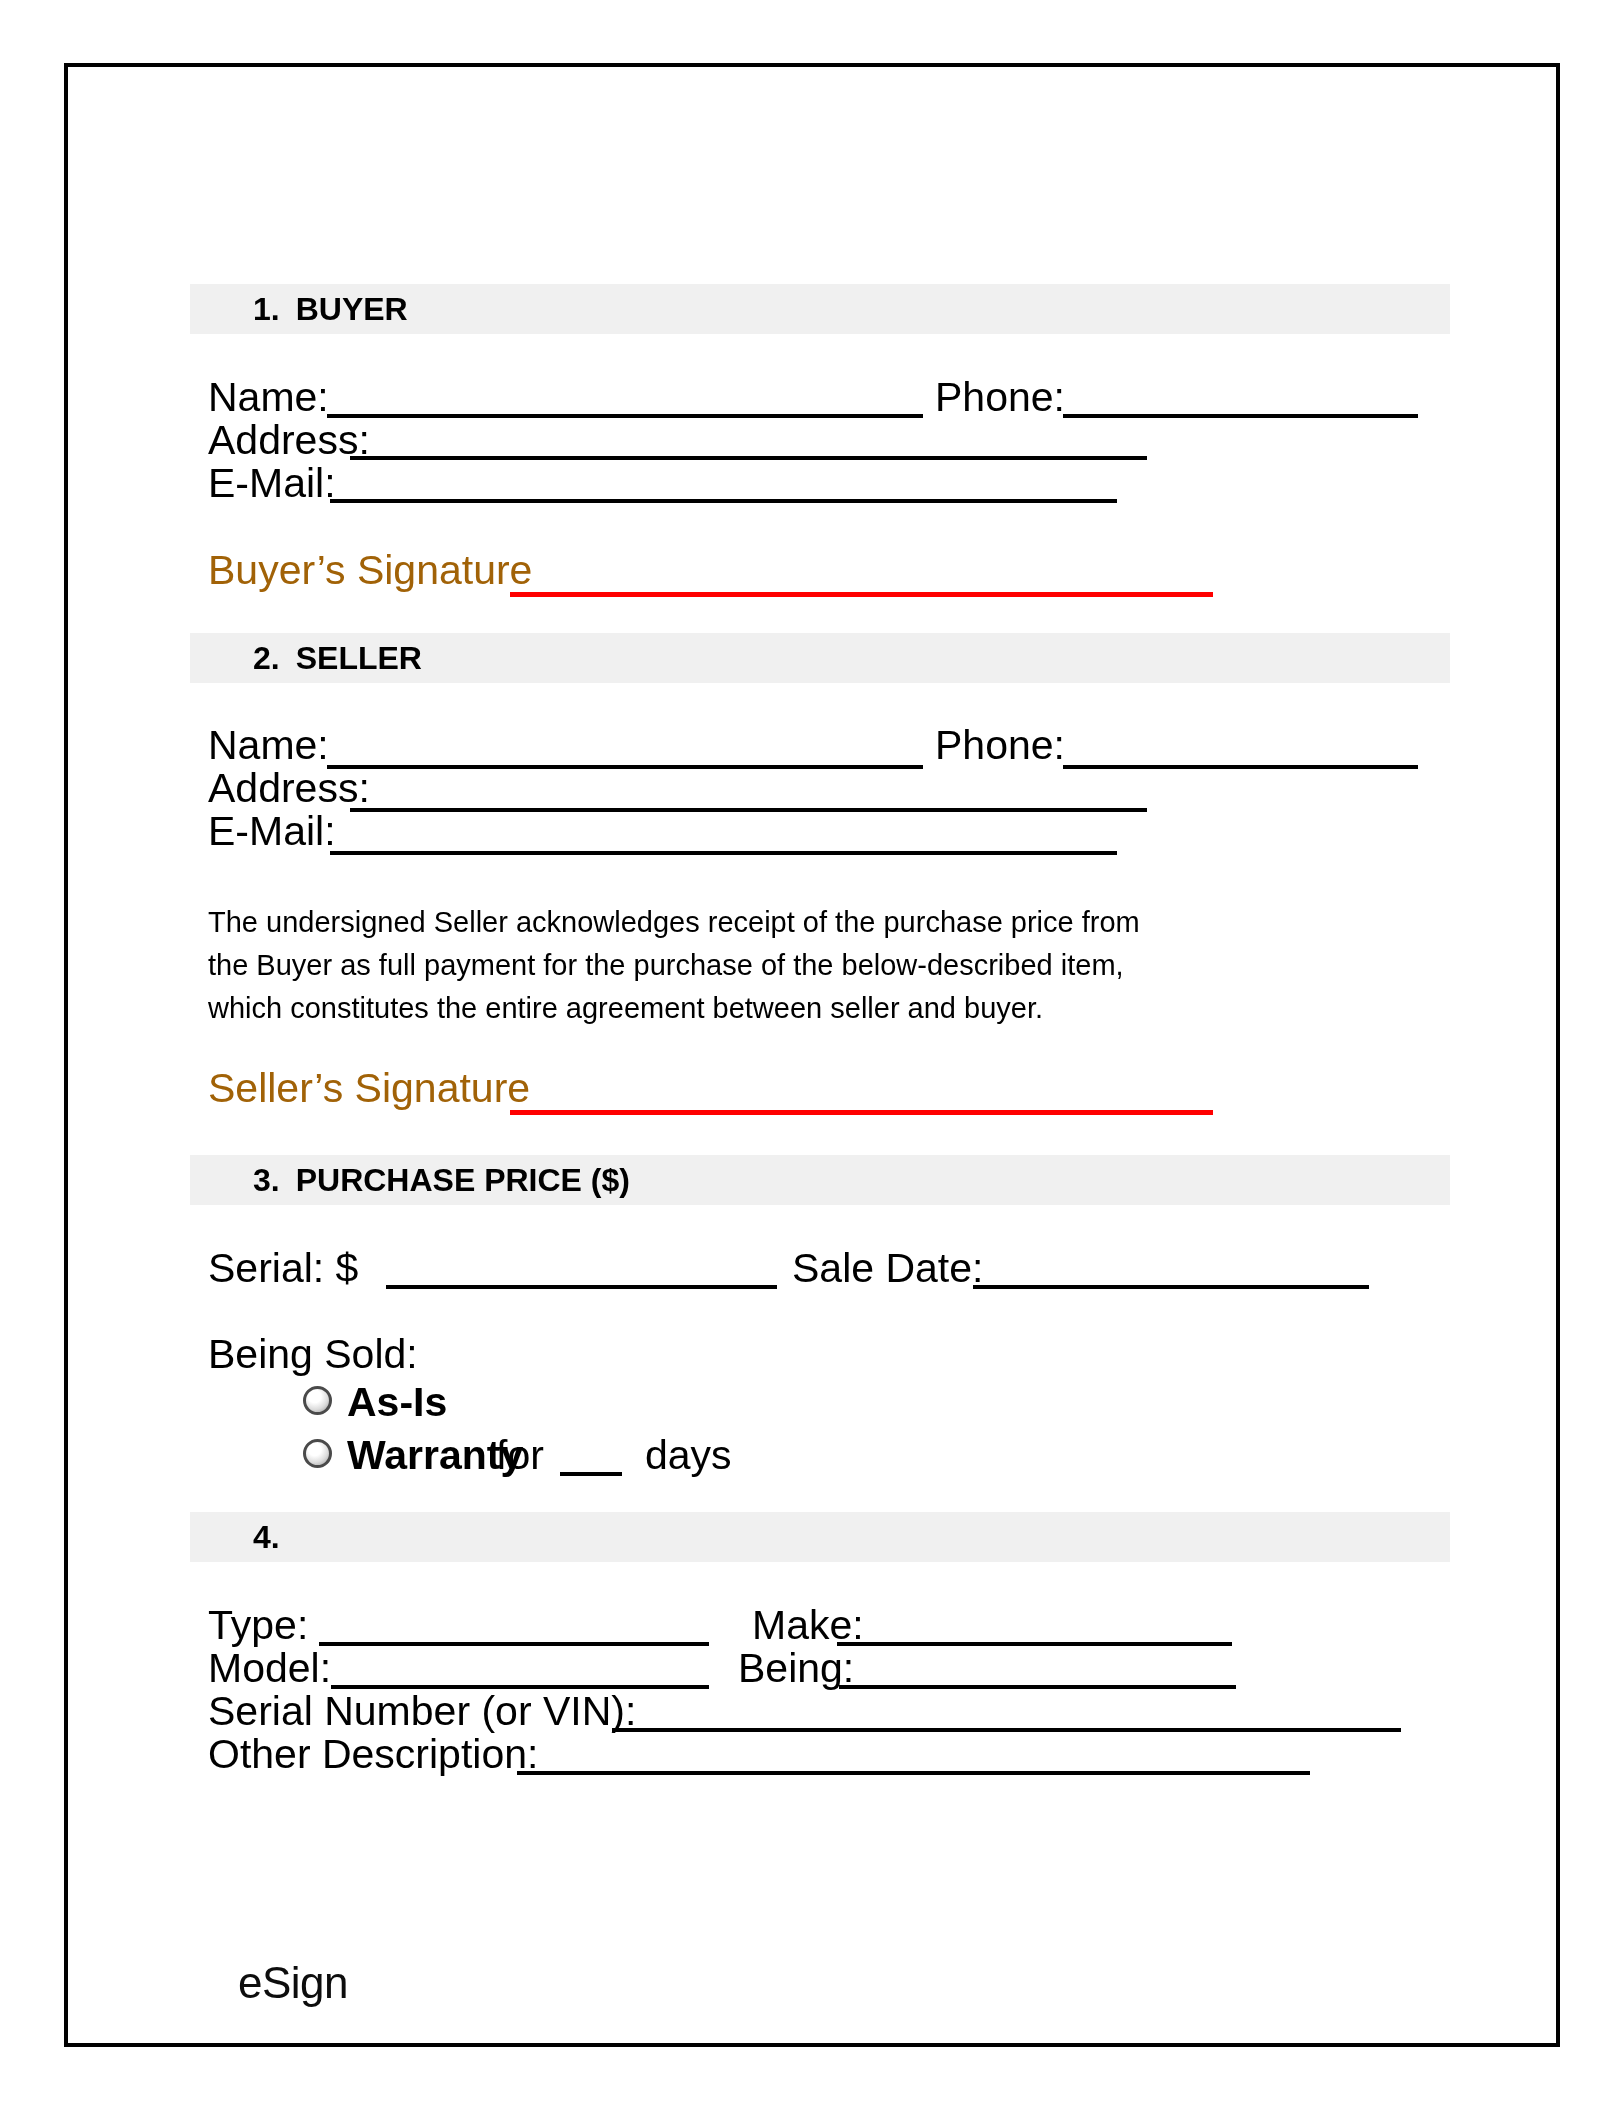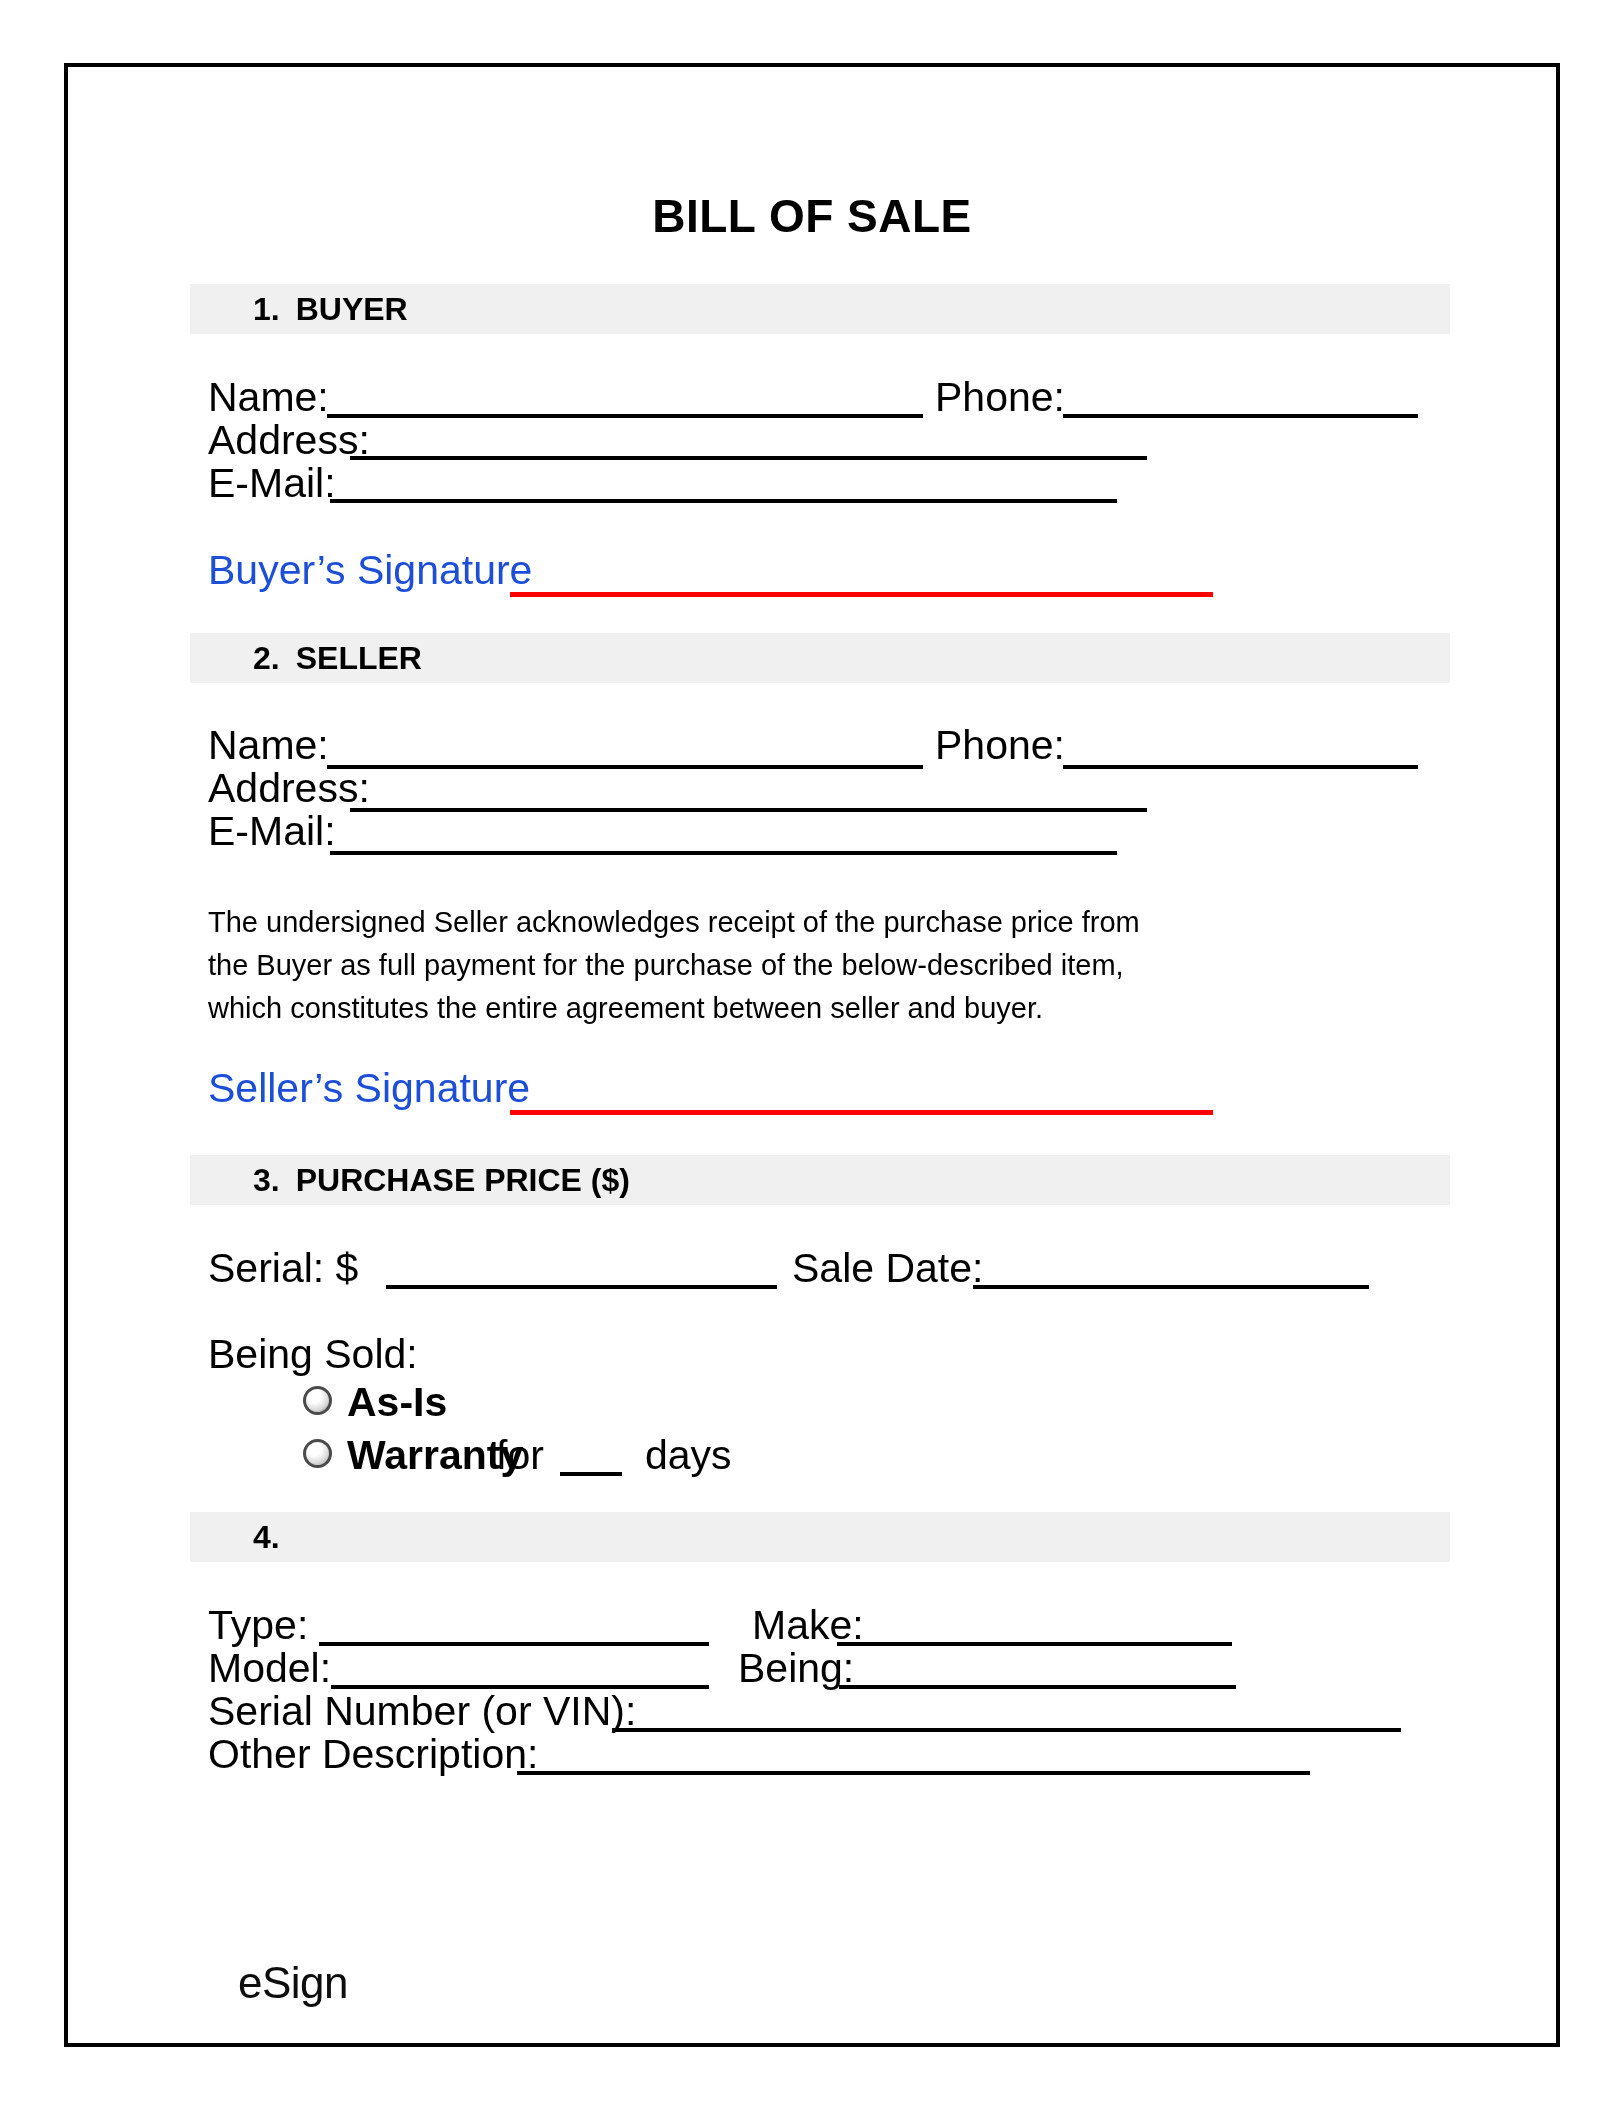--- a/index.html
+++ b/index.html
@@ -25,21 +25,21 @@
     background:#f0f0f0;
     display:flex;align-items:center;
     font-size:32px;font-weight:bold;
     padding-left:63px;box-sizing:border-box;
   }
   .bar .num{margin-right:16px;}
   .txt{
     position:absolute;font-size:41px;line-height:40px;white-space:nowrap;
   }
   .b{font-weight:bold;}
-  .red{color:#1d4ed8;}
+  .red{color:#a16207;}
   .ul{
     position:absolute;height:4px;background:#000;
   }
   .ul-red{
     position:absolute;height:5px;background:#ff0000;
   }
   .para{
     position:absolute;left:208px;top:901px;width:1300px;
     font-size:29px;line-height:43px;white-space:pre-line;
   }
@@ -53,21 +53,20 @@
     font-size:44px;line-height:48px;font-weight:normal;letter-spacing:-0.5px;color:#0d0d0d;
   }
 </style>
 </head>
 <body>
 
 <div class="page">
 
   <div class="frame"></div>
 
-  <div class="doc-title">BILL OF SALE</div>
 
   <div>
     <div class="bar" style="top:284px">
       <span class="num">1.</span>
       <span>BUYER</span>
     </div>
 
     <div class="txt" style="left:208px;top:377px">Name:</div>
     <div class="ul" style="left:327px;top:414px;width:596px"></div>
     <div class="txt" style="left:935px;top:377px">Phone:</div>

